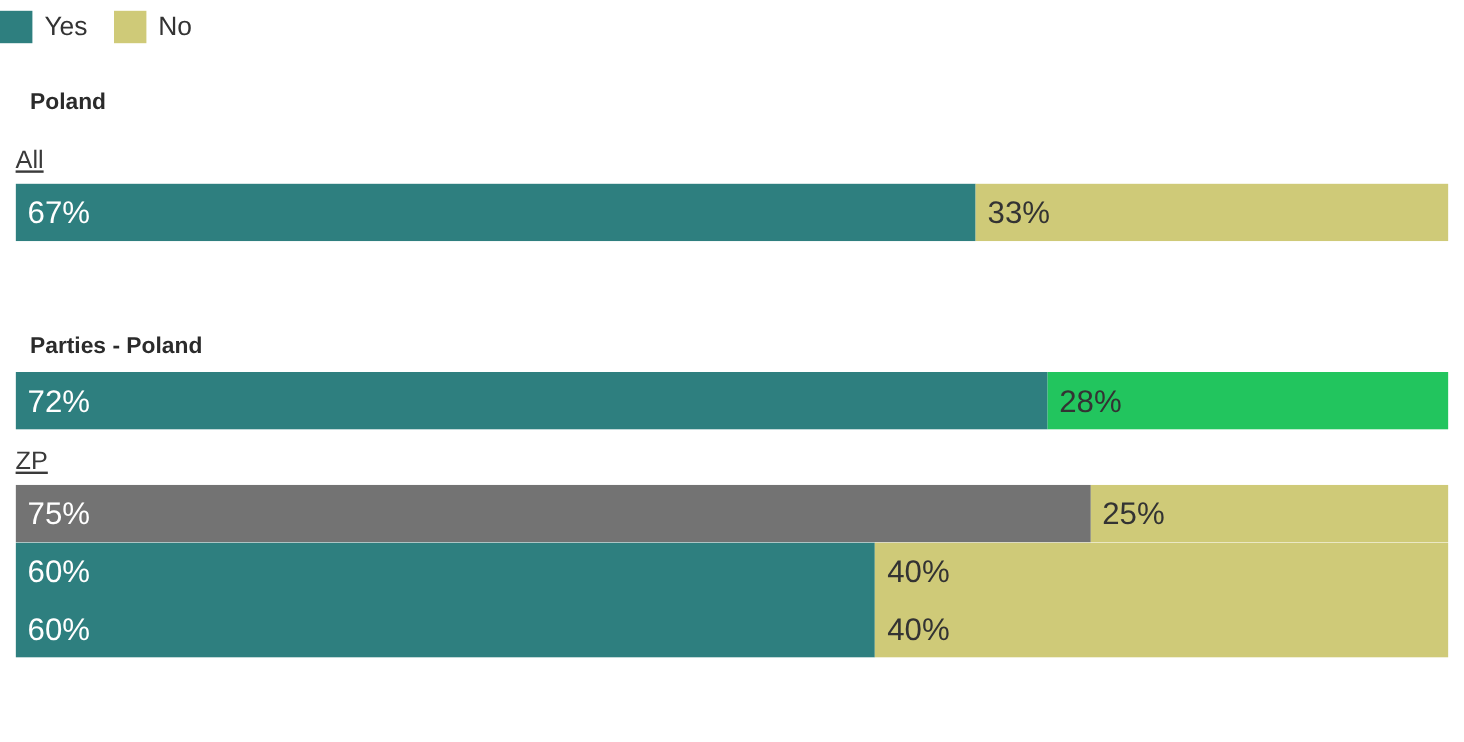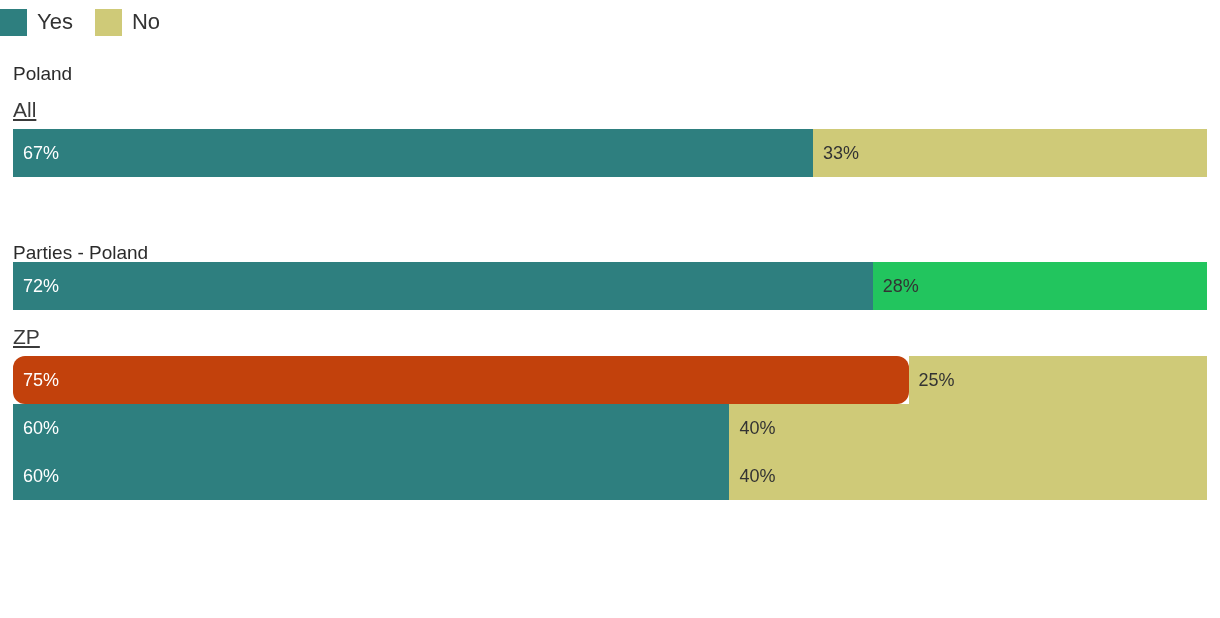--- a/index.html
+++ b/index.html
@@ -50,24 +50,24 @@
     white-space: nowrap;
   }
 
   
   .section {
     padding-left: 13px;
     padding-right: 13px;
   }
   .section-title {
     font-size: 19px;
-    font-weight: normal;
+    font-weight: bold;
     color: #2b2b2b;
     line-height: 1;
-    margin: 0;
+    margin: 12px;
     padding-top: 20px;
     padding-bottom: 0;
   }
   .section-gap {
     height: 46px;
   }
 
   .group-label {
     font-size: 21px;
     font-weight: normal;
@@ -86,21 +86,21 @@
     overflow: hidden;
   }
   .bar-seg {
     height: 48px;
     display: flex;
     align-items: center;
     box-sizing: border-box;
     overflow: hidden;
   }
   .bar-seg .seg-value {
-    font-size: 18px;
+    font-size: 26px;
     line-height: 1;
     padding-left: 10px;
     white-space: nowrap;
   }
   .seg-yes .seg-value { color: #ffffff; }
   .seg-no  .seg-value { color: #333333; }
 </style>
 </head>
 <body>
 
@@ -140,21 +140,21 @@
       <div class="bar-seg seg-yes" style="background:#2e7f7f; width:72%;">
         <span class="seg-value">72%</span>
       </div>
       <div class="bar-seg seg-no" style="background:#22c55e; width:28%;">
         <span class="seg-value">28%</span>
       </div>
     </div>
 
     <div class="group-label">ZP</div>
     <div class="bar-row">
-      <div class="bar-seg seg-yes" style="background:#c2410c; width:75%;border-radius:12px;">
+      <div class="bar-seg seg-yes" style="background:#737373; width:75%;">
         <span class="seg-value">75%</span>
       </div>
       <div class="bar-seg seg-no" style="background:#cfca78; width:25%;">
         <span class="seg-value">25%</span>
       </div>
     </div>
 
     <div class="bar-row">
       <div class="bar-seg seg-yes" style="background:#2e7f7f; width:60%;">
         <span class="seg-value">60%</span>

